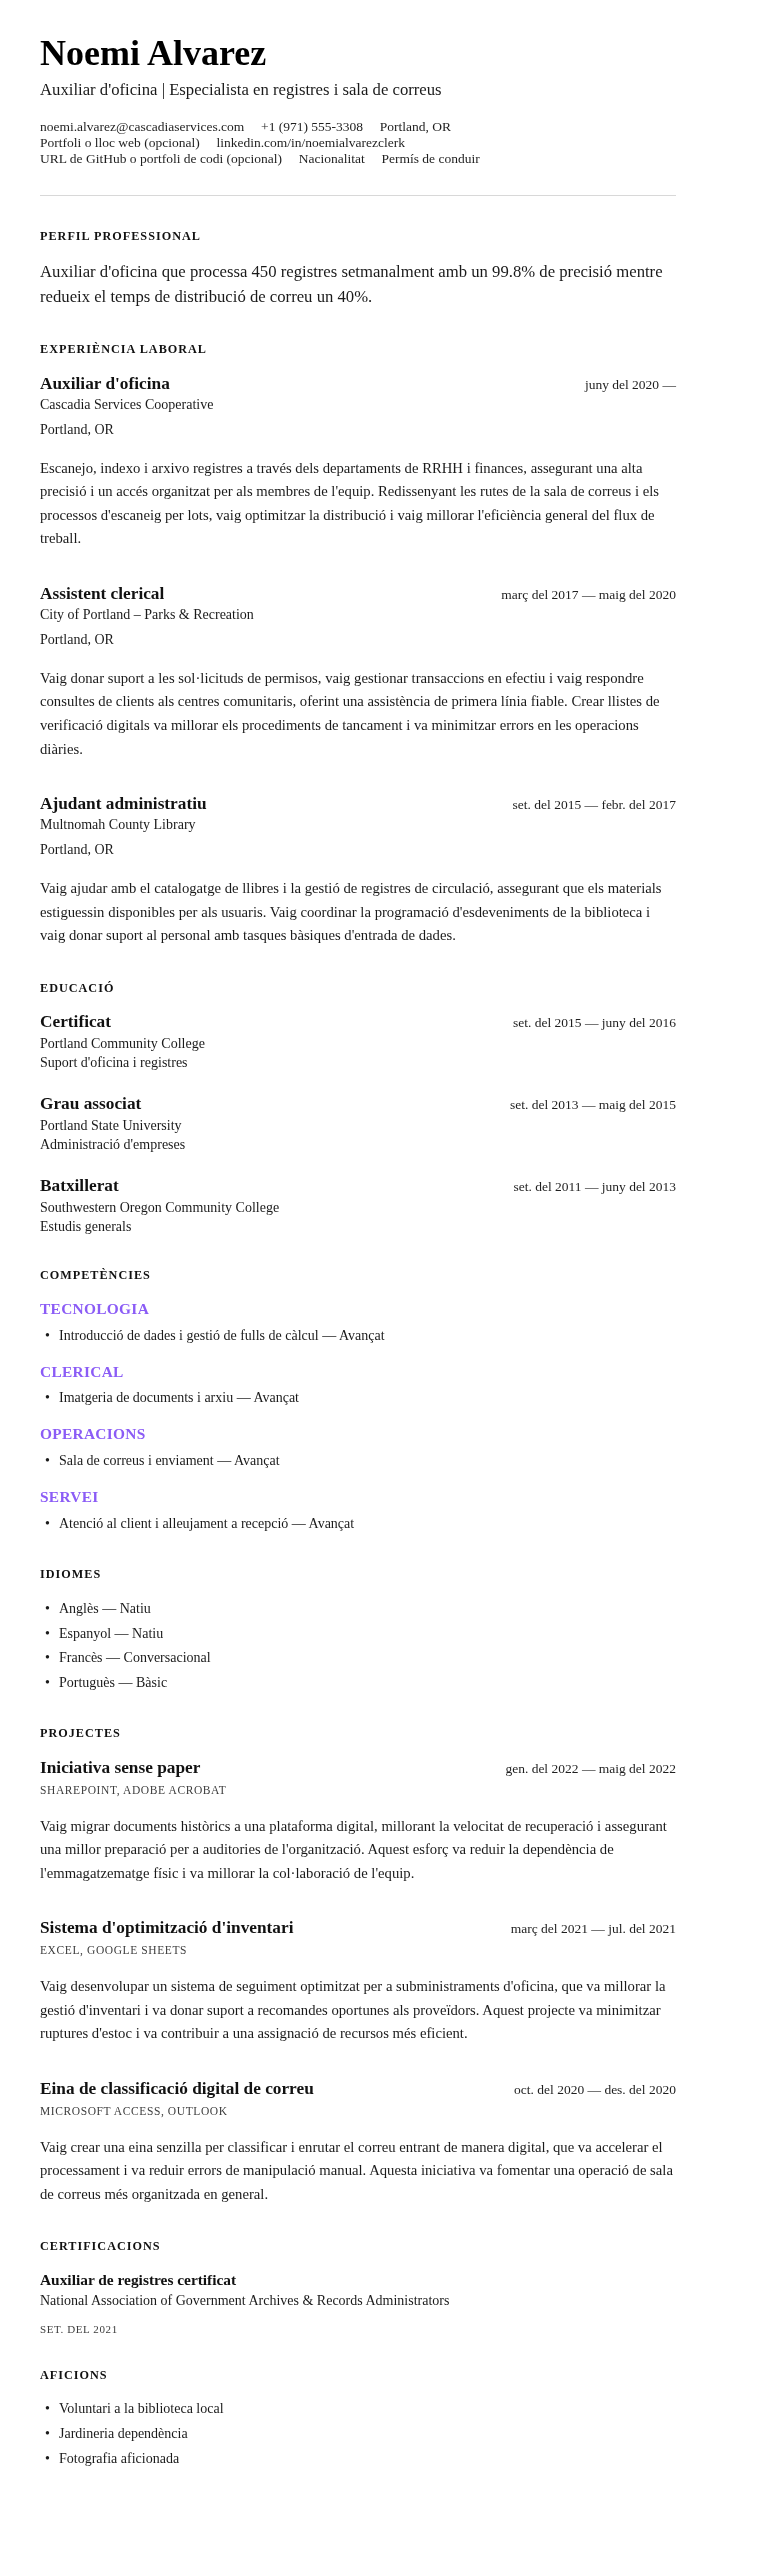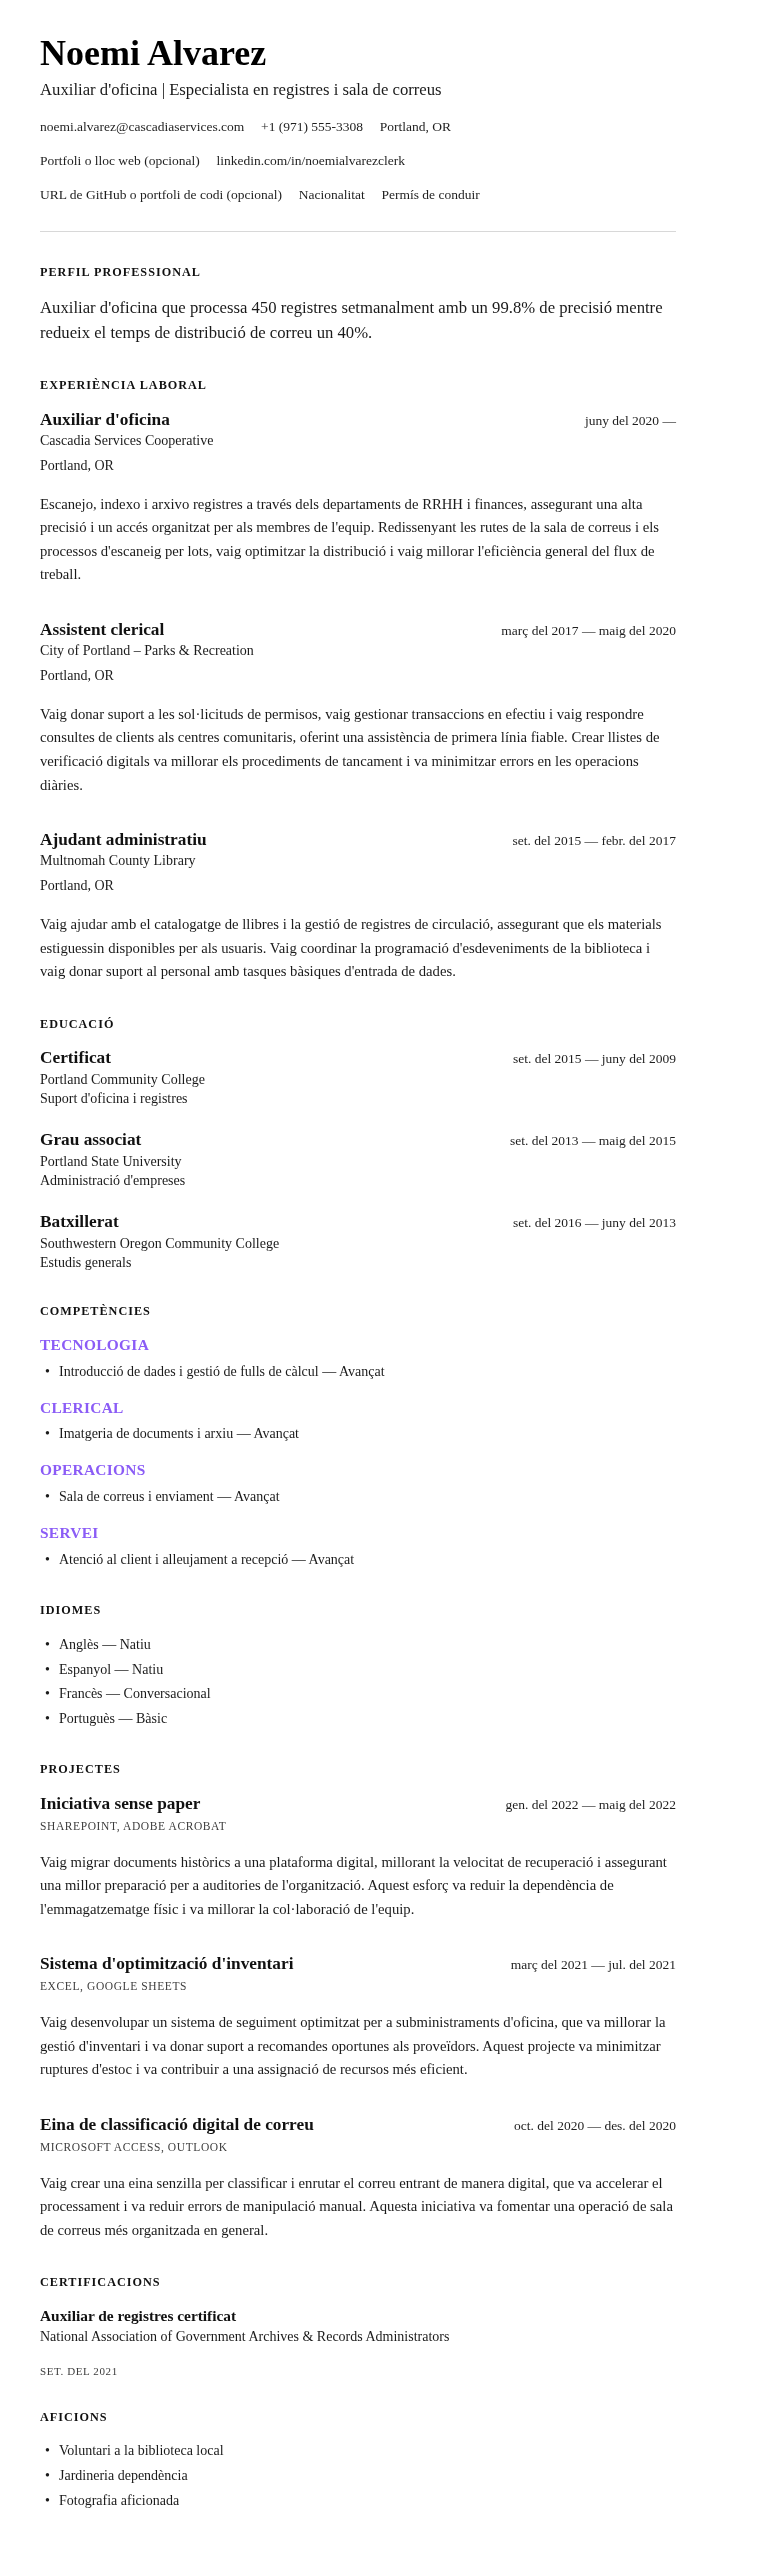--- a/index.html
+++ b/index.html
@@ -28,21 +28,21 @@
     font-size: 16.7px;
     margin: 6.4px 0 0 0;
     color: #1a1a1a;
   }
   .contact-row {
     display: flex;
     flex-wrap: wrap;
     gap: 5.1px 16.7px;
     font-size: 13.5px;
     color: #1f1f1f;
-    margin-top: 18px;
+    margin-top: 0;
   }
   .contact-row.first { margin-top: 19px; }
   .contact-row span { white-space: nowrap; }
   .divider {
     border: none;
     border-top: 0.6px solid #d8d8d8;
     margin: 28px 0 0 0;
   }
   
   .section { margin-top: 33px; }
@@ -142,21 +142,21 @@
     color: #111111;
   }
   .cert-org {
     font-size: 14px;
     margin: 3.8px 0 0 0;
   }
   .cert-date {
     font-size: 11px;
     letter-spacing: 0.6px;
     color: #3d3d3d;
-    margin: 20px 0 0 0;
+    margin: 14px 0 0 0;
     text-transform: uppercase;
   }
 </style>
 </head>
 <body>
 
 <div class="page">
 
   <header>
     <h1 class="name">Noemi Alvarez</h1>
@@ -218,39 +218,39 @@
       <p class="entry-desc">Vaig ajudar amb el catalogatge de llibres i la gestió de registres de circulació, assegurant que els materials estiguessin disponibles per als usuaris. Vaig coordinar la programació d'esdeveniments de la biblioteca i vaig donar suport al personal amb tasques bàsiques d'entrada de dades.</p>
     </div>
   </section>
 
   <section class="section">
     <h2 class="sec-heading">EDUCACIÓ</h2>
 
     <div class="edu-entry">
       <div class="entry-head">
         <h3 class="entry-title">Certificat</h3>
-        <span class="entry-dates">set. del 2015 — juny del 2009</span>
+        <span class="entry-dates">set. del 2015 — juny del 2016</span>
       </div>
       <p class="entry-company">Portland Community College</p>
       <p class="entry-field">Suport d'oficina i registres</p>
     </div>
 
     <div class="edu-entry">
       <div class="entry-head">
         <h3 class="entry-title">Grau associat</h3>
         <span class="entry-dates">set. del 2013 — maig del 2015</span>
       </div>
       <p class="entry-company">Portland State University</p>
       <p class="entry-field">Administració d'empreses</p>
     </div>
 
     <div class="edu-entry">
       <div class="entry-head">
         <h3 class="entry-title">Batxillerat</h3>
-        <span class="entry-dates">set. del 2016 — juny del 2013</span>
+        <span class="entry-dates">set. del 2011 — juny del 2013</span>
       </div>
       <p class="entry-company">Southwestern Oregon Community College</p>
       <p class="entry-field">Estudis generals</p>
     </div>
   </section>
 
   <section class="section">
     <h2 class="sec-heading">COMPETÈNCIES</h2>
 
     <div class="skill-group">

